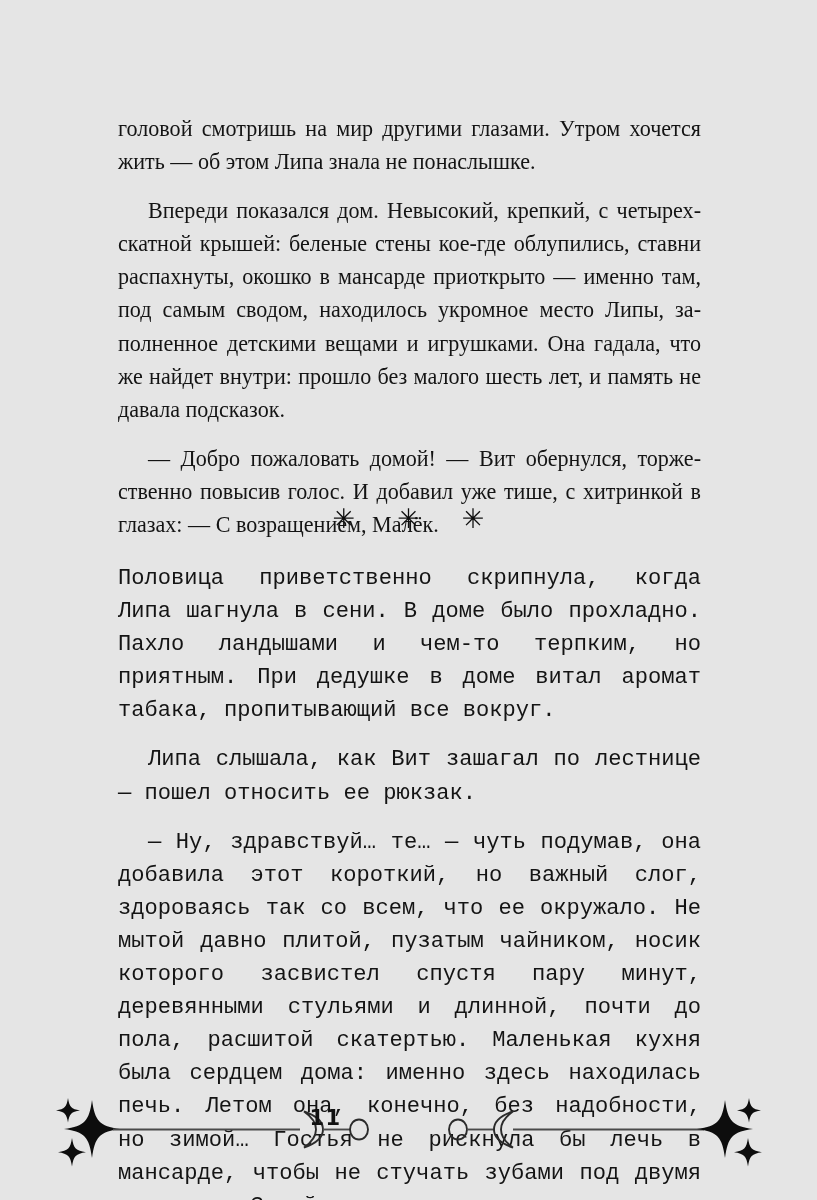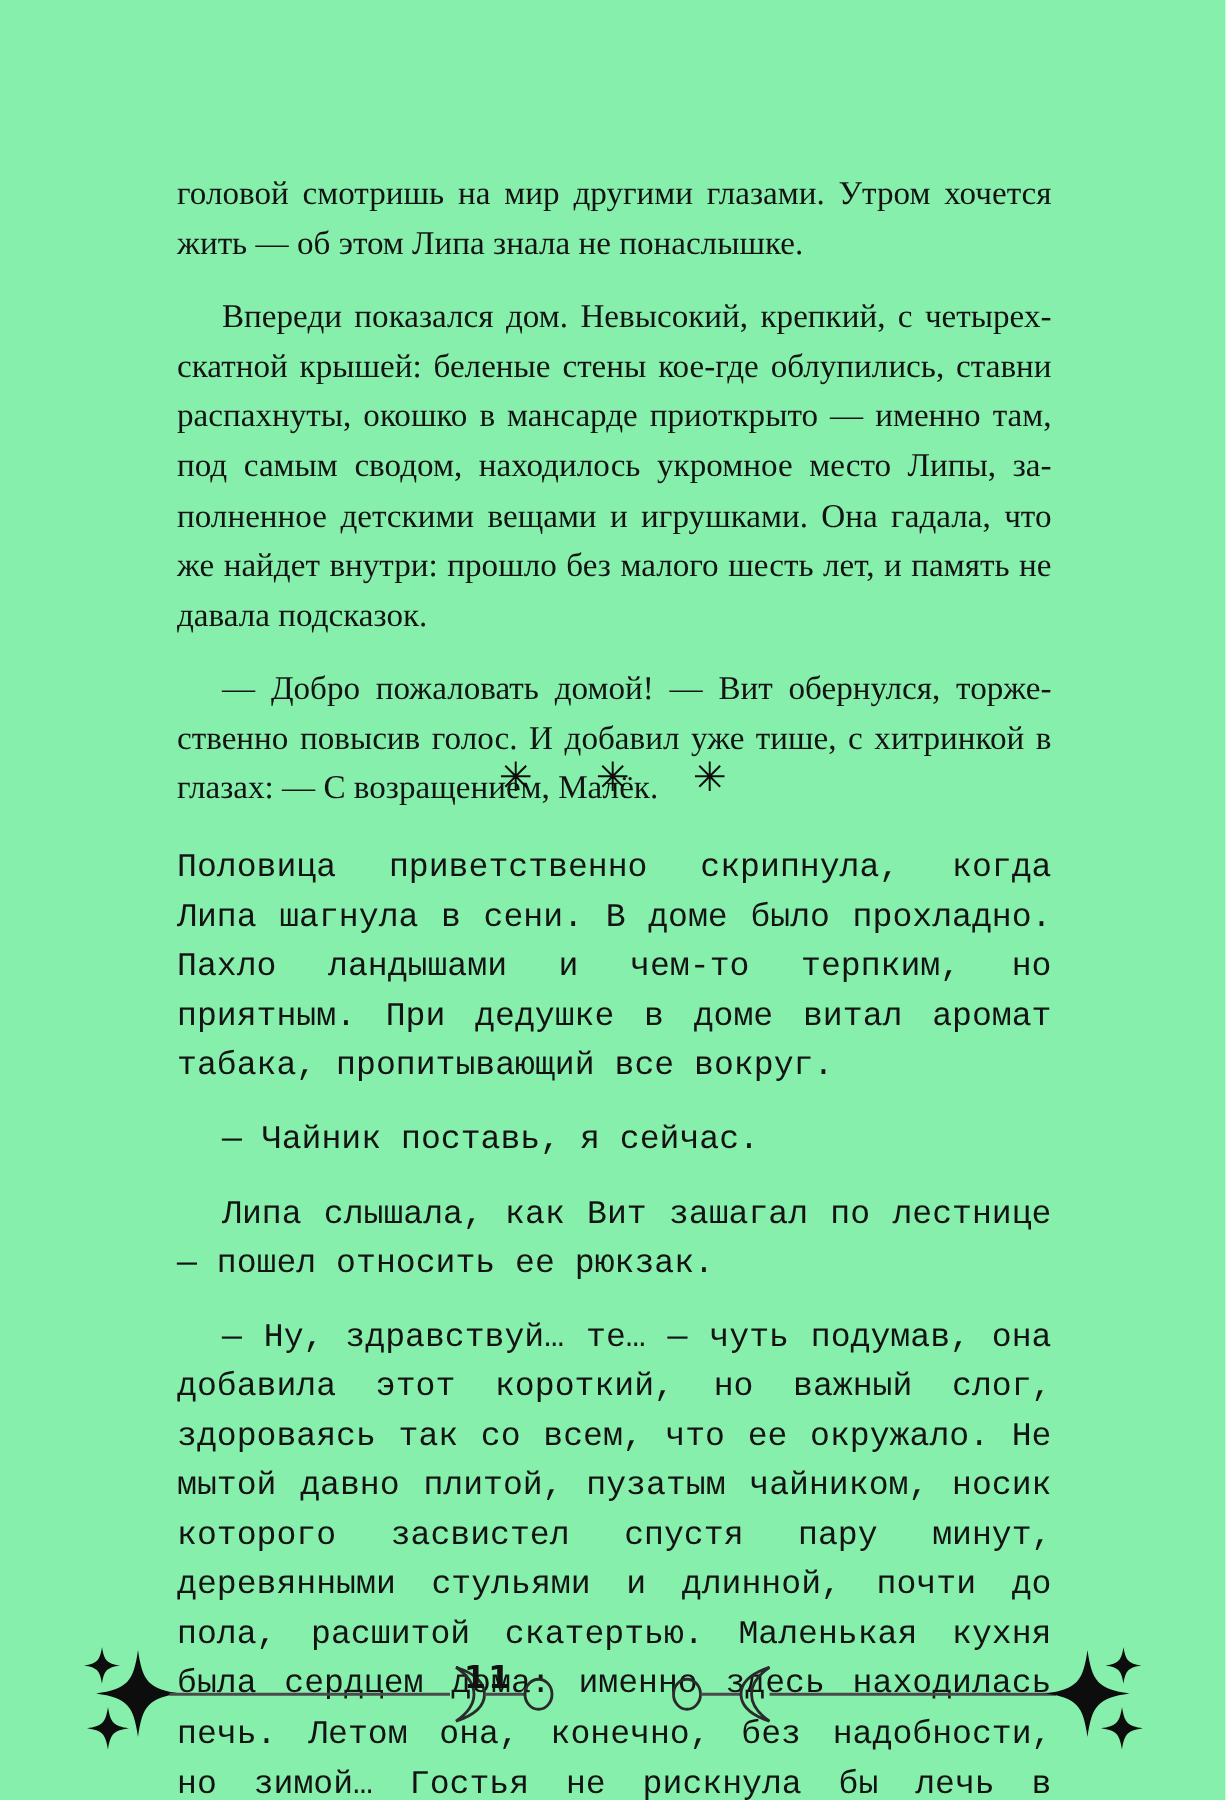--- a/index.html
+++ b/index.html
@@ -4,21 +4,21 @@
 <style>
   html, body {
     margin: 0;
     padding: 0;
     background: #ffffff;
   }
   .page {
     position: relative;
     width: 817px;
     height: 1200px;
-    background: #86efac;
+    background: #e5e5e5;
     overflow: hidden;
     font-family: "Liberation Serif", "DejaVu Serif", serif;
     color: #111111;
   }
 
   .text-block {
     position: absolute;
     left: 118px;
     top: 112px;
     width: 583px;
@@ -96,21 +96,20 @@
   </div>
 
   <div class="star-divider">
     <span class="star-glyph">✳</span>
     <span class="star-glyph">✳</span>
     <span class="star-glyph">✳</span>
   </div>
 
   <div class="text-block" style="top:562px;font-family:Liberation Mono, monospace;">
     <p class="para">Половица приветственно скрипнула, когда Липа шагнула в сени. В доме было прохладно. Пахло ландышами и чем-то терпким, но приятным. При дедушке в доме витал аромат табака, пропитывающий все вокруг.</p>
-    <p class="para indent">— Чайник поставь, я сейчас.</p>
     <p class="para indent">Липа слышала, как Вит зашагал по лестнице — пошел относить ее рюкзак.</p>
     <p class="para indent">— Ну, здравствуй… те… — чуть подумав, она доба­вила этот короткий, но важный слог, здороваясь так со всем, что ее окружало. Не мытой давно плитой, пузатым чайником, носик которого засвистел спустя пару минут, деревянными стульями и длинной, почти до пола, расшитой скатертью. Маленькая кухня была сердцем дома: именно здесь находилась печь. Летом она, конечно, без надобно­сти, но зимой… Гостья не рискнула бы лечь в мансарде, чтобы не стучать зубами под двумя одеялами. Зимой с моря</p>
   </div>
 
   <div class="footer-ornament">
     <svg width="817" height="84" viewBox="0 0 817 84" xmlns="http://www.w3.org/2000/svg">
 
       <g fill="#0d0d0d">
         <path d="M92 12 C95 33, 99 38, 120 41 C99 44, 95 49, 92 70 C89 49, 85 44, 64 41 C85 38, 89 33, 92 12 Z"></path>
         <path d="M71 19 C72.4 28, 74.2 30, 83 31.4 C74.2 32.8, 72.4 34.6, 71 43.5 C69.6 34.6, 67.8 32.8, 59 31.4 C67.8 30, 69.6 28, 71 19 Z" transform="translate(-3,-9) scale(1,1)"></path>

